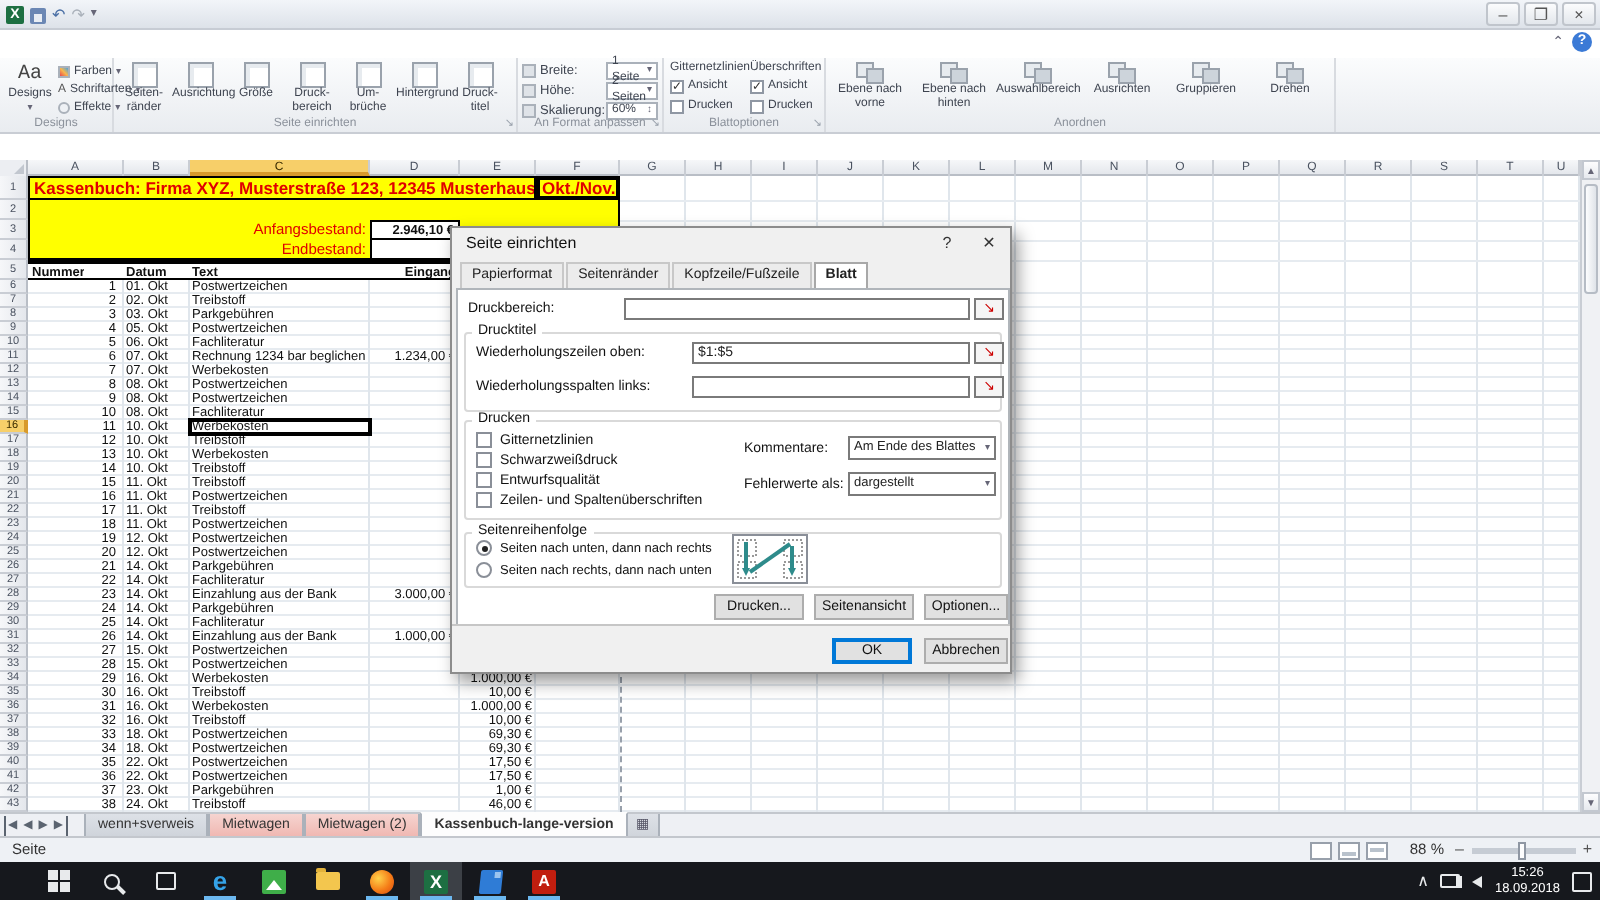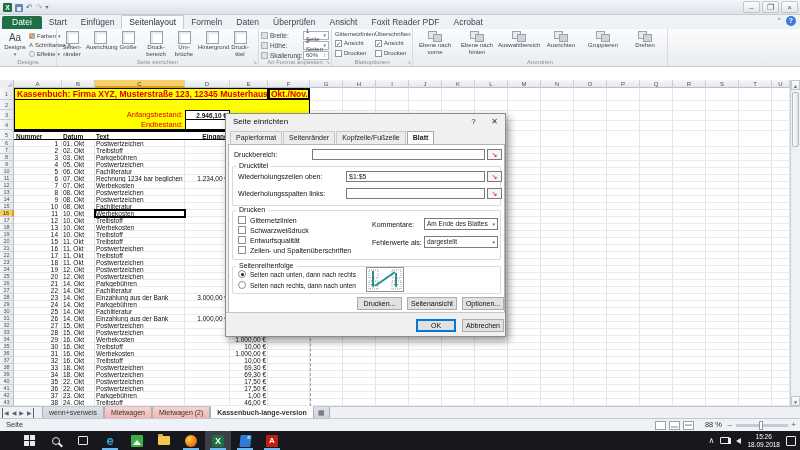--- a/index.html
+++ b/index.html
@@ -31,21 +31,21 @@
   .helpdot{width:10px;height:10px;border-radius:50%;background:#3b7ad6;color:#fff;font:bold 7px/10px "Liberation Sans",sans-serif;text-align:center;}
   .caret{font-size:7px;color:#667;}
 
   
   .ribbon{position:absolute;left:0;top:29px;right:0;height:38px;
     background:linear-gradient(#fbfcfd,#e9ecf0);border-bottom:1px solid #c9cdd4;}
   .rgroup{position:absolute;top:0;height:37px;border-right:1px solid #d8dbe0;}
   .rgrouplabel{position:absolute;bottom:0;left:0;right:0;text-align:center;font-size:6px;color:#8b919b;line-height:7px;}
   .launcher{position:absolute;right:1px;bottom:0;font-size:5.5px;color:#98a0ab;line-height:7px;}
   .bigbtn{position:absolute;left:2px;top:2px;width:26px;height:28px;text-align:center;border:1px solid transparent;border-radius:2px;}
-  .bigbtn .aa{font-family:Liberation Sans, sans-serif;font-size:10px;line-height:12px;color:#444;}
+  .bigbtn .aa{font-family:Liberation Mono, monospace;font-size:10px;line-height:12px;color:#444;}
   .bigbtn .lbl{font-size:6px;color:#3e4450;line-height:7px;}
   .minirow{display:flex;align-items:center;gap:2px;height:9px;font-size:6px;color:#3e4450;white-space:nowrap;}
   .pgbtn{display:inline-block;text-align:center;vertical-align:top;padding-top:2px;height:30px;}
   .pgicon{width:13px;height:13px;margin:0 auto;background:#fff;border:1px solid #9aa2ac;box-shadow:inset 2px 2px 0 #e7ebef;}
   .pgbtn .lbl{font-size:6px;line-height:6.5px;color:#3e4450;}
   .dd{font-size:5px;color:#667;}
   .fmtrow{display:flex;align-items:center;gap:2px;height:10px;font-size:6.5px;color:#3e4450;}
   .fmtico{width:7px;height:7px;background:#dfe3e8;border:1px solid #aab1ba;}
   .combo{background:#fff;border:1px solid #aab1ba;height:9px;font-size:6px;line-height:8px;padding:0 2px;display:flex;justify-content:space-between;align-items:center;}
   .rcb{width:7px;height:7px;border:1px solid #8f97a3;background:#fff;font-size:6px;line-height:6px;text-align:center;color:#333;}
@@ -171,34 +171,20 @@
       <span class="mini" style="color:#aab1ba">↷</span>
       <span class="mini" style="color:#667;font-size:6px">▾</span>
     </div>
     <div class="winbtns">
       <span class="winbtn">–</span>
       <span class="winbtn">❐</span>
       <span class="winbtn">×</span>
     </div>
   </div>
 
-  <div class="rtabs">
-    <span class="filetab">Datei</span>
-    <span id="ribbon-tabs-list" style="display:flex;align-items:flex-end;">
-        <span class="rtab">Start</span>
-        <span class="rtab">Einfügen</span>
-        <span class="rtab active">Seitenlayout</span>
-        <span class="rtab">Formeln</span>
-        <span class="rtab">Daten</span>
-        <span class="rtab">Überprüfen</span>
-        <span class="rtab">Ansicht</span>
-        <span class="rtab">Foxit Reader PDF</span>
-        <span class="rtab">Acrobat</span>
-      </span>
-  </div>
   <div class="rtabs-right">
     <span class="caret">⌃</span>
     <span class="helpdot">?</span>
   </div>
 
   <div class="ribbon">
     <div class="rgroup" style="left:0;width:57px;">
       <div class="bigbtn">
         <div class="aa">Aa</div>
         <div class="lbl">Designs</div>

